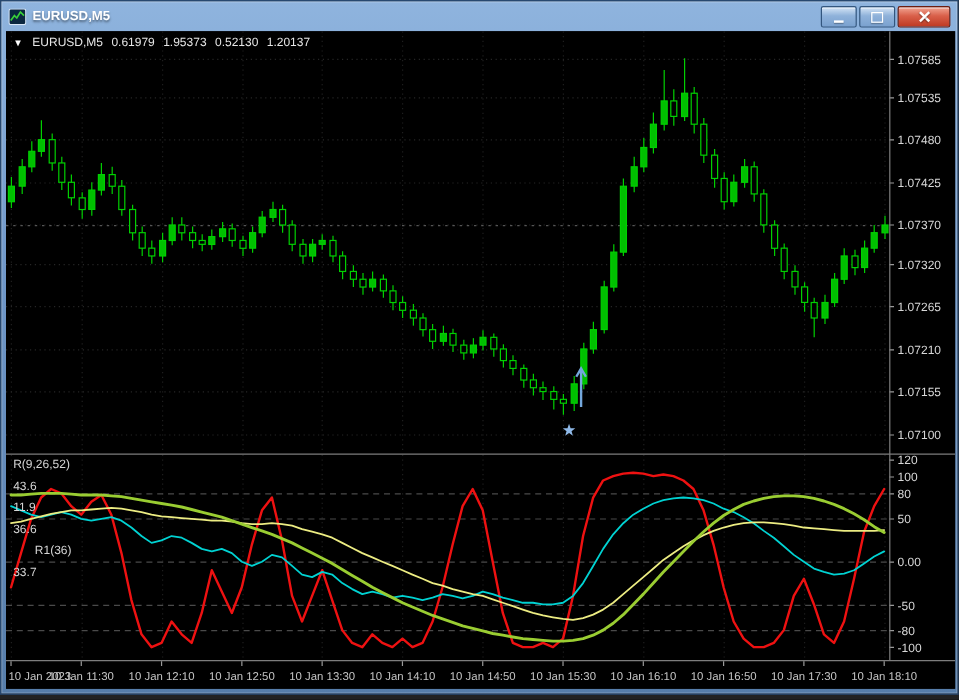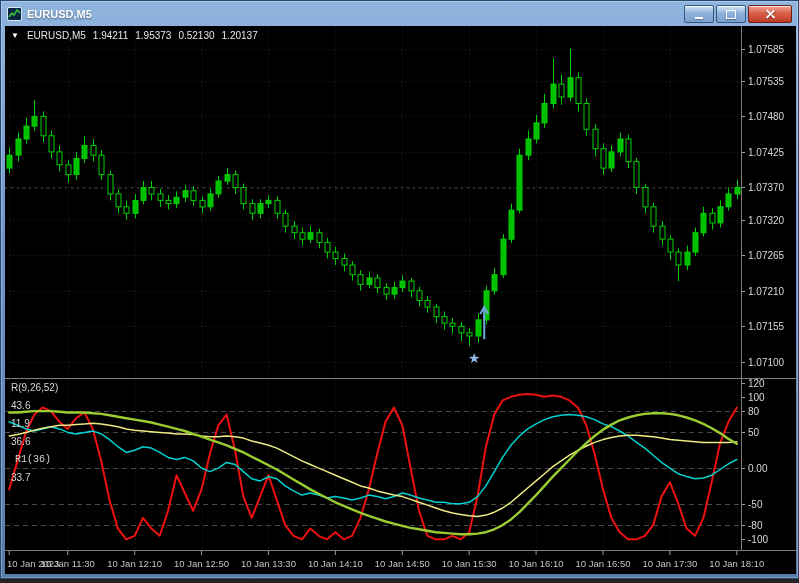--- a/index.html
+++ b/index.html
@@ -25,21 +25,21 @@
   .g-close::before{transform:rotate(45deg);}
   .g-close::after{transform:rotate(-45deg);}
   .chart-area{position:absolute;top:25px;left:4px;width:791px;height:548px;background:#000;}
   #chart-svg{position:absolute;left:0;top:0;}
   #chart-svg text{font-family:"Liberation Sans",sans-serif;}
   .pane-header{position:absolute;display:flex;gap:7px;font-size:10px;color:#e6e6e6;
     letter-spacing:0;white-space:nowrap;z-index:3;}
   .pane-header.main{left:6px;top:4px;}
   .pane-header.ind{left:6px;top:356px;color:#d6d6d6;flex-direction:column;}
   .dd{font-size:8px;color:#ffffff;margin-right:1px;align-self:center;}
-  .gap{margin-left:4px;font-family:Liberation Mono, monospace;}
+  .gap{margin-left:18px;}
 </style>
 </head>
 <body>
 
 <div class="window">
   <div class="titlebar">
     <span class="win-icon">
       <svg width="15" height="14" viewBox="0 0 15 14">
         <rect x="0.5" y="0.5" width="14" height="13" rx="1.5" fill="#0b2740" stroke="#d7e6f5"></rect>
         <polyline points="2,10 5,6 7,8 10,3 13,6" fill="none" stroke="#39d039" stroke-width="1.4"></polyline>
@@ -347,21 +347,21 @@
         <text x="597.9999999999999" y="541" fill="#c4c4c4" font-size="9.5" text-anchor="middle">10 Jan 16:50</text>
         <line x1="664.9090909090909" y1="525" x2="664.9090909090909" y2="529" stroke="#9a9a9a"></line>
         <text x="664.9090909090909" y="541" fill="#c4c4c4" font-size="9.5" text-anchor="middle">10 Jan 17:30</text>
         <line x1="731.8181818181818" y1="525" x2="731.8181818181818" y2="529" stroke="#9a9a9a"></line>
         <text x="731.8181818181818" y="541" fill="#c4c4c4" font-size="9.5" text-anchor="middle">10 Jan 18:10</text>
       </svg>
 
     <div class="pane-header main">
       <span class="dd">▼</span>
       <span>EURUSD,M5</span>
-      <span>1.94211</span>
+      <span>0.61979</span>
       <span>1.95373</span>
       <span>0.52130</span>
       <span>1.20137</span>
     </div>
 
     <div class="pane-header ind">
       <span>R(9,26,52)</span>
       <span>43.6</span>
       <span>11.9</span>
       <span>36.6</span>

